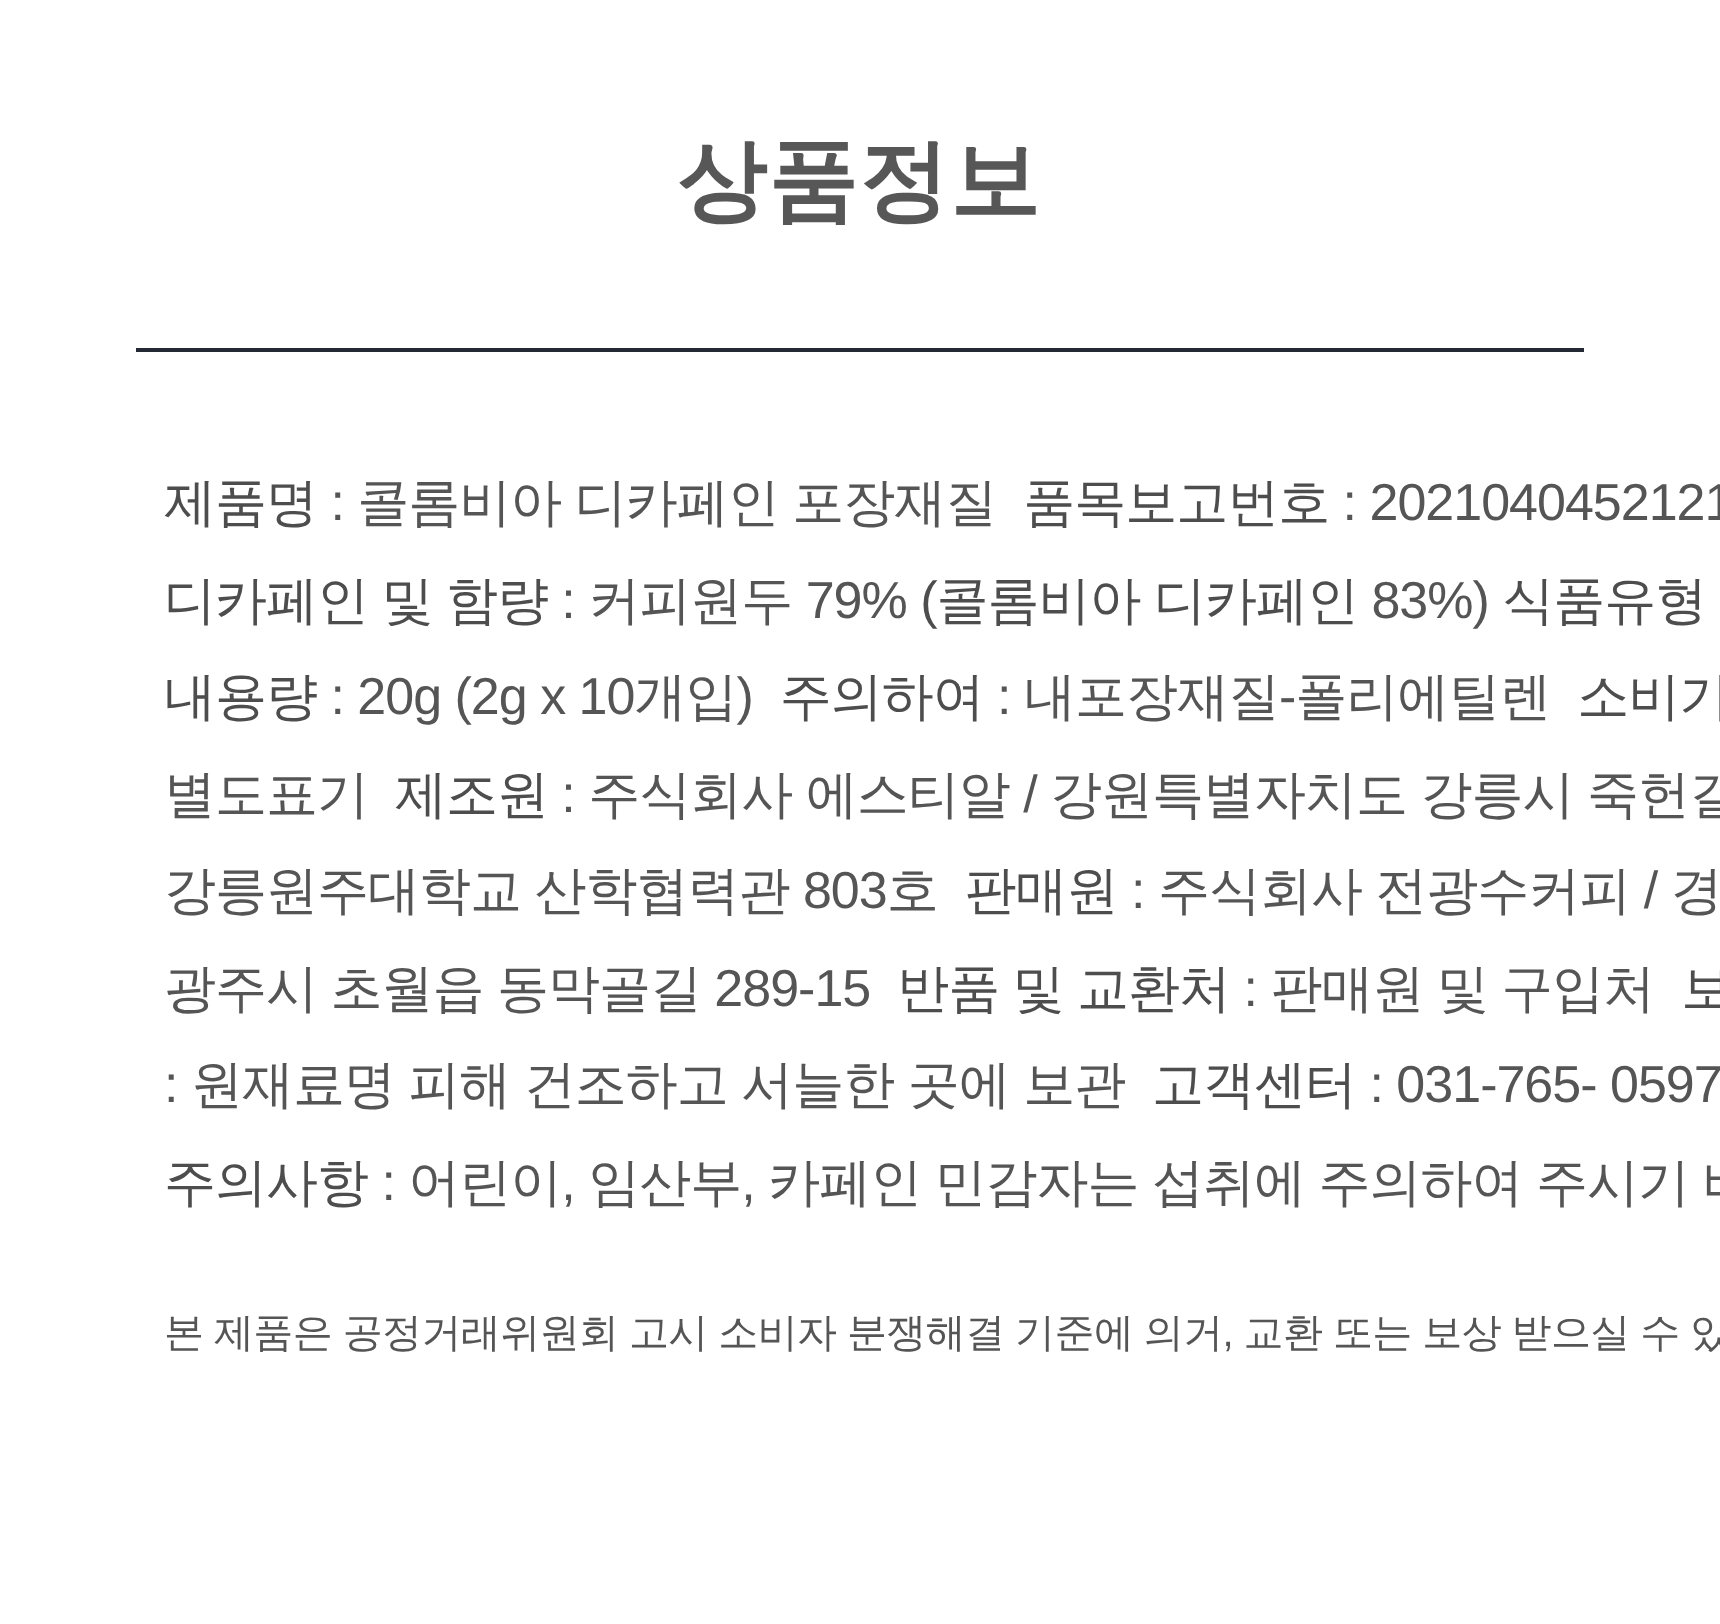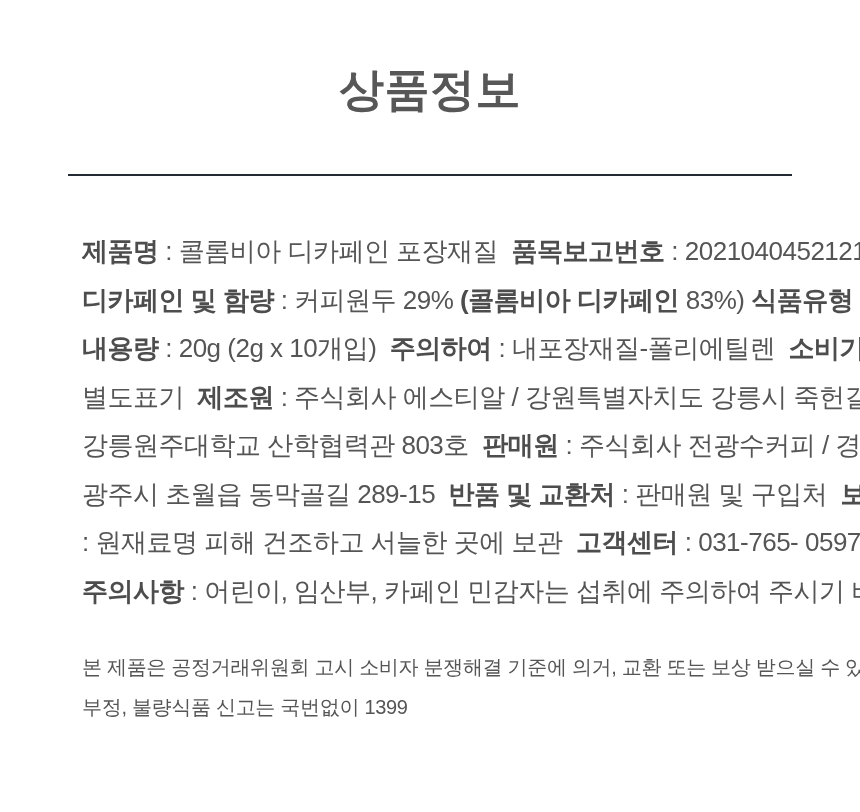--- a/index.html
+++ b/index.html
@@ -41,21 +41,21 @@
     width: 716px;
   }
   .body-line {
     white-space: pre;
     font-size: 26px;
     line-height: 48.5px;
     letter-spacing: -0.5px;
     color: var(--text-color, #555555);
   }
   .seg { font-weight: 400; }
-  .seg.bold { font-weight: 700; color: var(--label-color, #4d4d4d); }
+  .seg.bold { font-weight: 400; color: var(--label-color, #4d4d4d); }
   .footer {
     position: absolute;
     left: 82px;
     top: 647px;
     width: 716px;
   }
   .footer-line {
     white-space: pre;
     font-size: 20px;
     line-height: 40px;
@@ -67,29 +67,28 @@
 <body>
 
 <div class="page">
 
   <h1 class="title">상품정보</h1>
 
   <div class="divider divider-top"></div>
 
   <div class="details" id="body-lines">
       <div class="body-line"><span class="seg bold">제품명</span><span class="seg"> : 콜롬비아 디카페인 포장재질  </span><span class="seg bold">품목보고번호</span><span class="seg"> : 20210404521211</span></div>
-      <div class="body-line"><span class="seg bold">디카페인 및 함량</span><span class="seg"> : 커피원두 29% </span><span class="seg bold">(콜롬비아 디카페인 </span><span class="seg">83%) </span><span class="seg bold">식품유형</span></div>
+      <div class="body-line"><span class="seg bold">디카페인 및 함량</span><span class="seg"> : 커피원두 79% </span><span class="seg bold">(콜롬비아 디카페인 </span><span class="seg">83%) </span><span class="seg bold">식품유형</span></div>
       <div class="body-line"><span class="seg bold">내용량</span><span class="seg"> : 20g (2g x 10개입)  </span><span class="seg bold">주의하여</span><span class="seg"> : 내포장재질-폴리에틸렌  </span><span class="seg bold">소비기한</span></div>
       <div class="body-line"><span class="seg">별도표기  </span><span class="seg bold">제조원</span><span class="seg"> : 주식회사 에스티알 / 강원특별자치도 강릉시 죽헌길 7</span></div>
       <div class="body-line"><span class="seg">강릉원주대학교 산학협력관 803호  </span><span class="seg bold">판매원</span><span class="seg"> : 주식회사 전광수커피 / 경기도</span></div>
       <div class="body-line"><span class="seg">광주시 초월읍 동막골길 289-15  </span><span class="seg bold">반품 및 교환처</span><span class="seg"> : 판매원 및 구입처  </span><span class="seg bold">보관방법</span></div>
       <div class="body-line"><span class="seg">: 원재료명 피해 건조하고 서늘한 곳에 보관  </span><span class="seg bold">고객센터</span><span class="seg"> : 031-765- 0597</span></div>
       <div class="body-line"><span class="seg bold">주의사항</span><span class="seg"> : 어린이, 임산부, 카페인 민감자는 섭취에 주의하여 주시기 바랍니다.</span></div>
     </div>
 
   <div class="footer">
     <div class="footer-line">본 제품은 공정거래위원회 고시 소비자 분쟁해결 기준에 의거, 교환 또는 보상 받으실 수 있습니다.</div>
-    <div class="footer-line">부정, 불량식품 신고는 국번없이 1399</div>
   </div>
 
   <div class="divider divider-bottom"></div>
 
 </div>
 
 </body></html>

